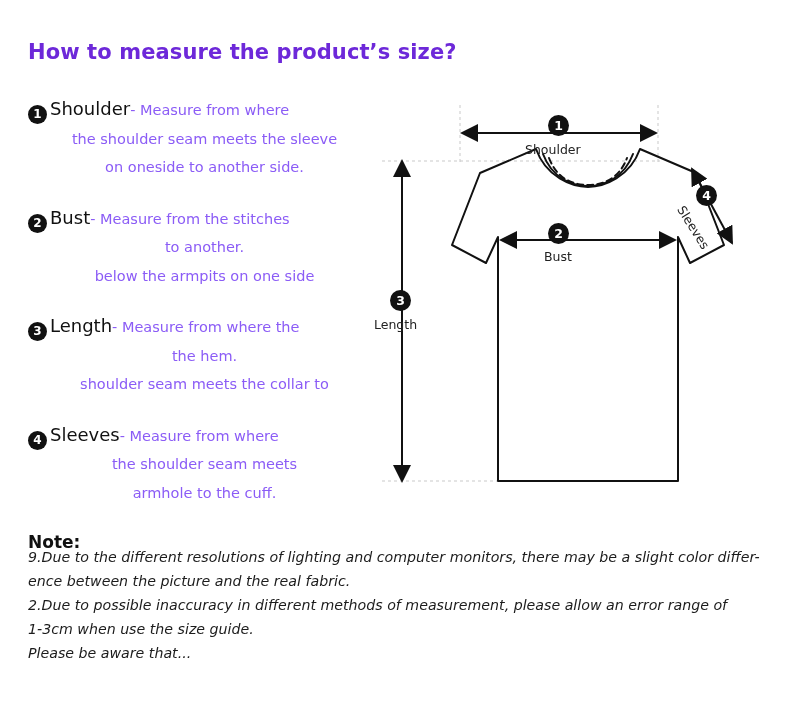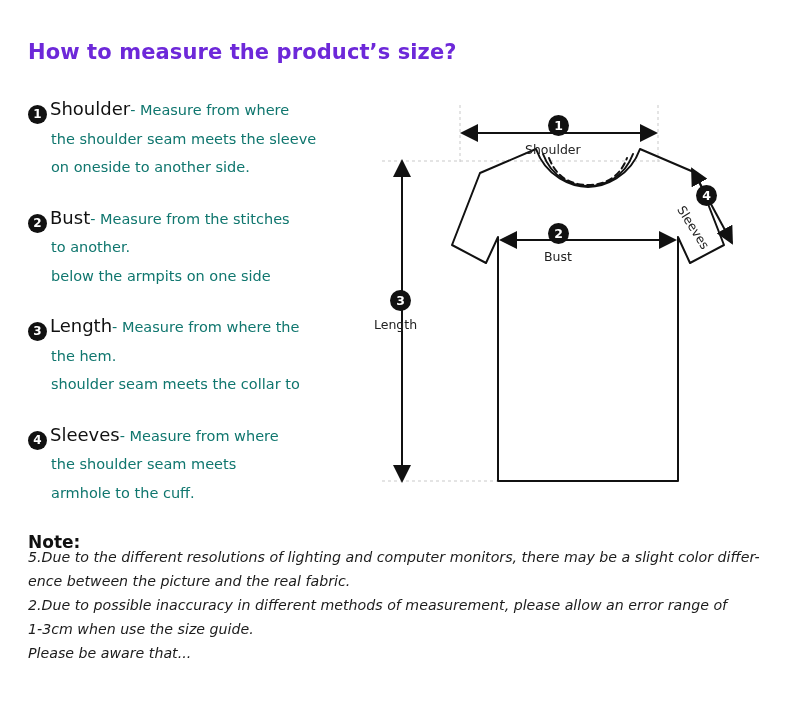--- a/index.html
+++ b/index.html
@@ -55,27 +55,28 @@
     vertical-align: -3px;
     margin-right: 3px;
   }
   .term {
     font-size: 18px;
     font-weight: 500;
     color: #111;
   }
   .desc {
     font-size: 14.5px;
-    color: #0f766e;
+    color: #8b5cf6;
   }
   .item .line {
     line-height: 28.5px;
   }
   .indent {
     padding-left: 23px;
+    text-align: center;
   }
   
   .note-title {
     position: absolute;
     left: 28px;
     top: 532px;
     font-size: 17px;
     font-weight: bold;
     color: #111;
   }
@@ -244,20 +245,20 @@
 
     <div class="dbadge" style="left:30px; top:205px;">3</div>
     <div class="dlabel" style="left:14px; top:232px;">Length</div>
 
     <div class="dbadge" style="left:336px; top:100px;">4</div>
     <div class="dlabel rot" style="left:327px; top:118px;">Sleeves</div>
   </div>
 
   <div class="note-title">Note:</div>
   <div class="note-body">
-    <p>5.Due to the different resolutions of lighting and computer monitors, there may be a slight color differ-</p>
+    <p>9.Due to the different resolutions of lighting and computer monitors, there may be a slight color differ-</p>
     <p>ence between the picture and the real fabric.</p>
     <p>2.Due to possible inaccuracy in different methods of measurement, please allow an error range of</p>
     <p>1-3cm when use the size guide.</p>
     <p>Please be aware that...</p>
   </div>
 
 </div>
 
 </body></html>

